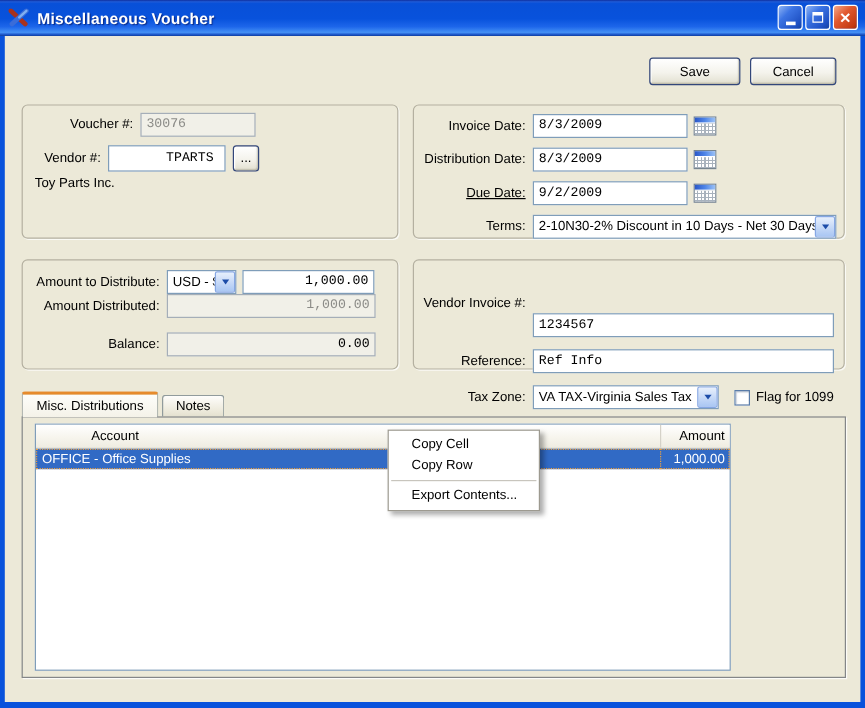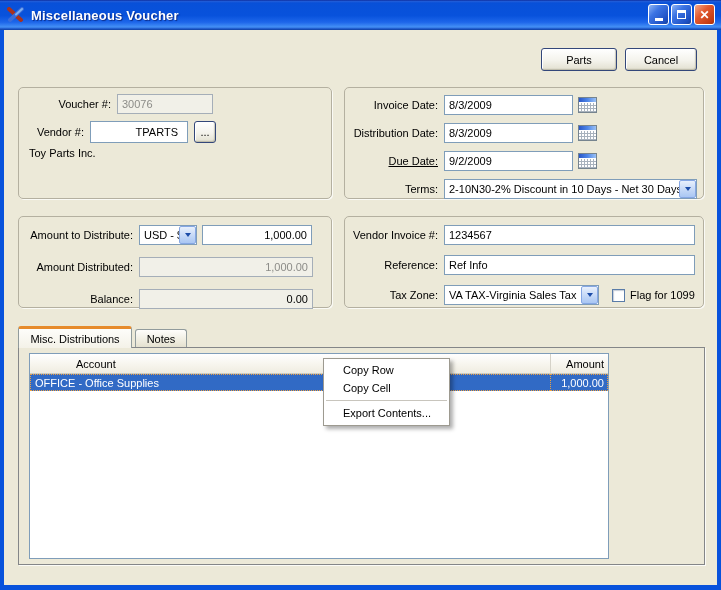--- a/index.html
+++ b/index.html
@@ -31,21 +31,21 @@
 
   
   .xp-btn {
     position:absolute; border:1px solid #33477a; border-radius:3px;
     background:linear-gradient(180deg,#ffffff 0%,#f4f3ec 55%,#e6e4d6 90%,#dcd9c8 100%);
     font-family:"Liberation Sans",sans-serif; font-size:11px; color:#000;
     display:flex; align-items:center; justify-content:center; cursor:default;
     box-shadow:inset -1px -1px 1px rgba(160,158,140,.55), inset 1px 1px 0 #fff;
   }
   .txt {
-    border:1px solid #7f9db9; background:#fff; height:20px; font-family:Liberation Sans, sans-serif;
+    border:1px solid #7f9db9; background:#fff; height:20px; font-family:Liberation Mono, monospace;
     font-size:11px; padding:0 4px; color:#000;
   }
   .txt.disabled { background:#f1f0e8; border-color:#a5aeb8; color:#8c8c88; }
   .txt.num { text-align:right; }
   .combo { border:1px solid #7f9db9; background:#fff; height:20px; display:flex; align-items:center; }
   .combo-text { flex:1; padding-left:4px; white-space:nowrap; overflow:hidden; }
   .combo-btn {
     width:17px; height:18px; margin-right:0; flex:0 0 auto; border:1px solid #86a7e4; border-radius:2px;
     background:linear-gradient(180deg,#e8f0fc 0%,#cbdcf8 45%,#a9c6f3 100%);
     display:flex; align-items:center; justify-content:center;
@@ -131,21 +131,21 @@
           <div class="glyph-max"></div>
         </div>
       <div class="wbtn red">
           <div class="glyph-close">✕</div>
         </div>
     </div>
   </div>
 
   <div class="content">
 
-    <div class="xp-btn btn-save">Parts</div>
+    <div class="xp-btn btn-save">Save</div>
     <div class="xp-btn btn-cancel">Cancel</div>
 
     <div class="group g1">
       <div class="frow" style="margin-bottom:7px;">
         <span class="flabel" style="width:57px;margin-left:27px;">Voucher #:</span>
         <input class="txt disabled" style="width: 96px;" disabled="" value="30076">
       </div>
       <div class="frow" style="margin-bottom:4px;">
         <span class="flabel" style="width:57px;">Vendor #:</span>
         <input class="txt" style="width: 98px; height: 22px; text-align: right; padding-right: 9px;" value="TPARTS">
@@ -175,21 +175,21 @@
         <div class="combo" style="width:253px;">
           <span class="combo-text">2-10N30-2% Discount in 10 Days - Net 30 Days</span>
           <span class="combo-btn">
               <span class="arrow-down"></span>
             </span>
         </div>
       </div>
     </div>
 
     <div class="group g3">
-      <div class="frow" style="margin-bottom:12px;">
+      <div class="frow" style="">
         <span class="flabel" style="width:106px;">Amount to Distribute:</span>
         <div class="combo" style="width:58px;">
           <span class="combo-text">USD - $</span>
           <span class="combo-btn">
               <span class="arrow-down"></span>
             </span>
         </div>
         <input class="txt num" style="width: 110px; margin-left: 5px;" value="1,000.00">
       </div>
       <div class="frow" style="margin-bottom:12px;">
@@ -198,21 +198,21 @@
       </div>
       <div class="frow">
         <span class="flabel" style="width:106px;">Balance:</span>
         <input class="txt disabled num" style="width: 174px; color: rgb(0, 0, 0);" disabled="" value="0.00">
       </div>
     </div>
 
     <div class="group g4">
       <div class="frow" style="margin-bottom:10px;">
         <span class="flabel" style="width:85px;">Vendor Invoice #:</span>
-        <input class="txt" style="width: 252px;" value="1234567">
+        <input class="txt" style="width: 252px; margin-top: 36px;" value="1234567">
       </div>
       <div class="frow" style="margin-bottom:10px;">
         <span class="flabel" style="width:85px;">Reference:</span>
         <input class="txt" style="width: 252px;" value="Ref Info">
       </div>
       <div class="frow">
         <span class="flabel" style="width:85px;">Tax Zone:</span>
         <div class="combo" style="width:155px;">
           <span class="combo-text">VA TAX-Virginia Sales Tax</span>
           <span class="combo-btn">
@@ -238,20 +238,20 @@
           <div class="td-amount">1,000.00</div>
         </div>
       </div>
     </div>
 
     <div class="xp-btn btn-new">New</div>
     <div class="xp-btn btn-edit">Edit</div>
     <div class="xp-btn btn-delete">Delete</div>
 
     <div class="ctxmenu">
+      <div class="mi">Copy Cell</div>
       <div class="mi">Copy Row</div>
-      <div class="mi">Copy Cell</div>
       <div class="msep"></div>
       <div class="mi">Export Contents...</div>
     </div>
 
   </div>
 </div>
 
 </body></html>

